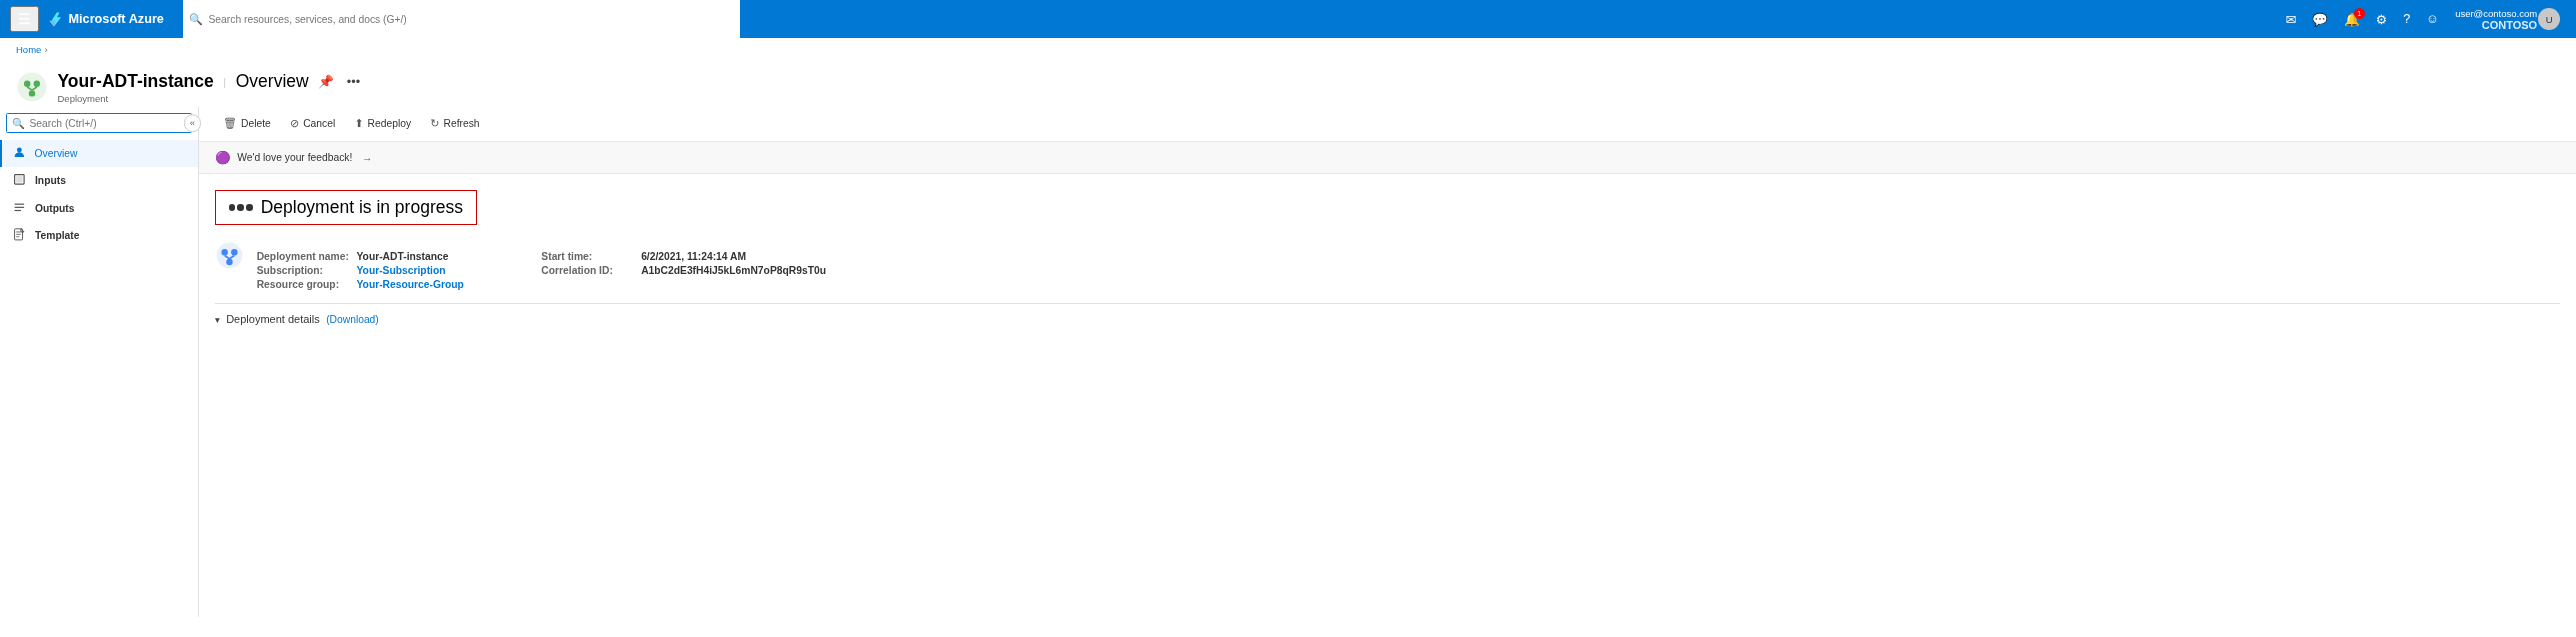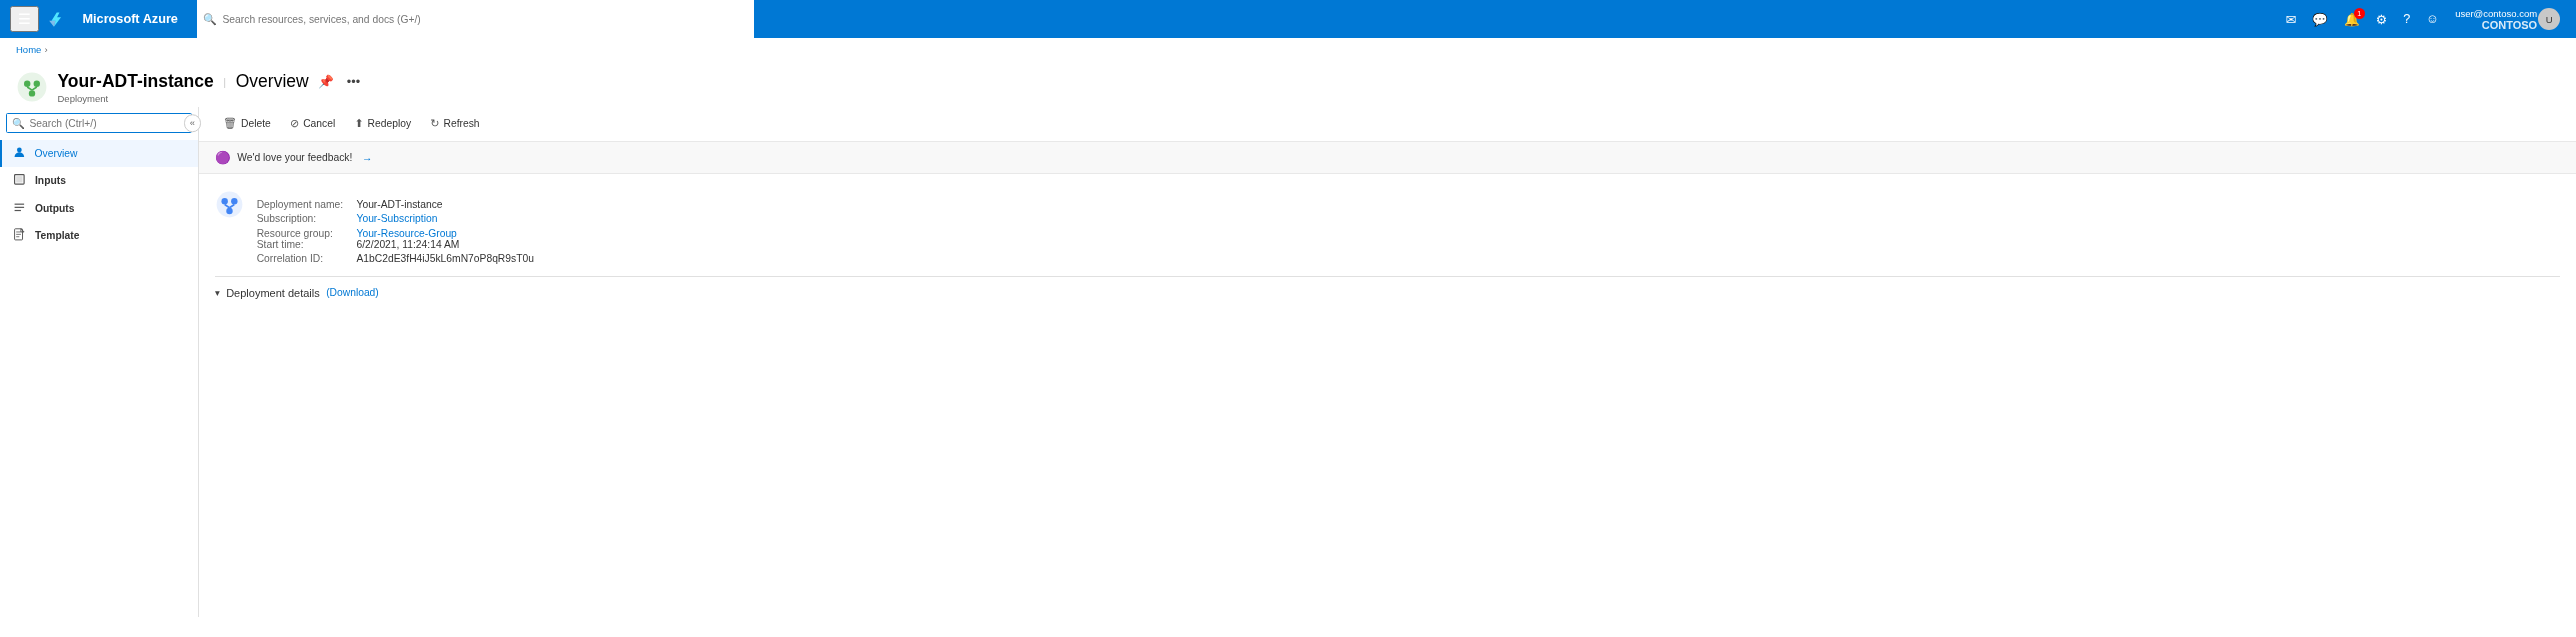--- a/index.html
+++ b/index.html
@@ -16,21 +16,21 @@
     }
     .top-nav-hamburger {
       color: #fff;
       font-size: 14.3px;
       cursor: pointer;
       padding: 3.2px 6.4px;
     }
     .top-nav-logo {
       display: flex;
       align-items: center;
-      gap: 18px;
+      gap: 4px;
       color: #fff;
       font-size: 12.7px;
       font-weight: 600;
       white-space: nowrap;
     }
     .top-nav-logo-icon {
       width: 19px;
       height: 19px;
     }
     .top-nav-search {
@@ -317,23 +317,24 @@
       background: #333;
       border-radius: 50%;
     }
     .deployment-status-text {
       font-size: 17.5px;
       font-weight: 400;
       color: #000;
     }
     .deployment-info-grid {
       display: grid;
-      grid-template-columns: 1fr;
+      grid-template-columns: 1fr 1fr;
       gap: 0;
       margin-top: 9.5px;
+      font-weight: bold;
     }
     .deployment-info-left, .deployment-info-right {
       display: flex;
       flex-direction: column;
       gap: 3.2px;
     }
     .info-row {
       display: flex;
       align-items: flex-start;
       gap: 4.8px;
@@ -534,20 +535,28 @@
 
     <div class="feedback-banner">
       <span class="feedback-icon">🟣</span>
       <span>We'd love your feedback!</span>
       <span class="feedback-arrow">→</span>
     </div>
 
     <div class="deployment-section">
 
       
+      <div class="deployment-status-box">
+        <div class="deployment-status-dots">
+          <div class="dot"></div>
+          <div class="dot"></div>
+          <div class="dot"></div>
+        </div>
+        <span class="deployment-status-text">Deployment is in progress</span>
+      </div>
 
       
       <div class="deployment-main-row">
         <svg class="deployment-icon" viewBox="0 0 36 36">
           <circle cx="18" cy="18" r="16" fill="#e8f0fe"></circle>
           <circle cx="12" cy="14" r="4" fill="#4285f4"></circle>
           <circle cx="24" cy="14" r="4" fill="#4285f4"></circle>
           <circle cx="18" cy="26" r="4" fill="#4285f4"></circle>
           <line x1="12" y1="18" x2="18" y2="22" stroke="#4285f4" stroke-width="2"></line>
           <line x1="24" y1="18" x2="18" y2="22" stroke="#4285f4" stroke-width="2"></line>

